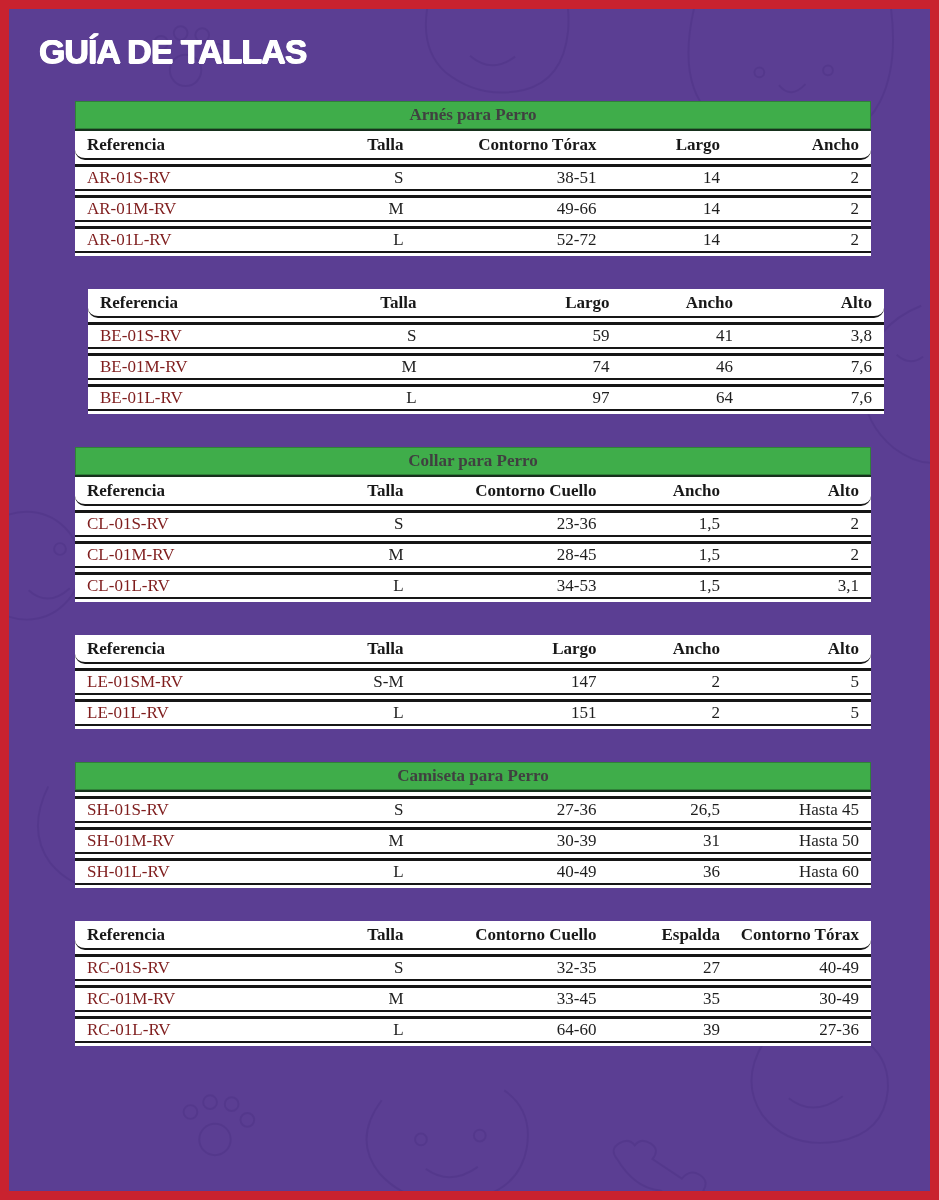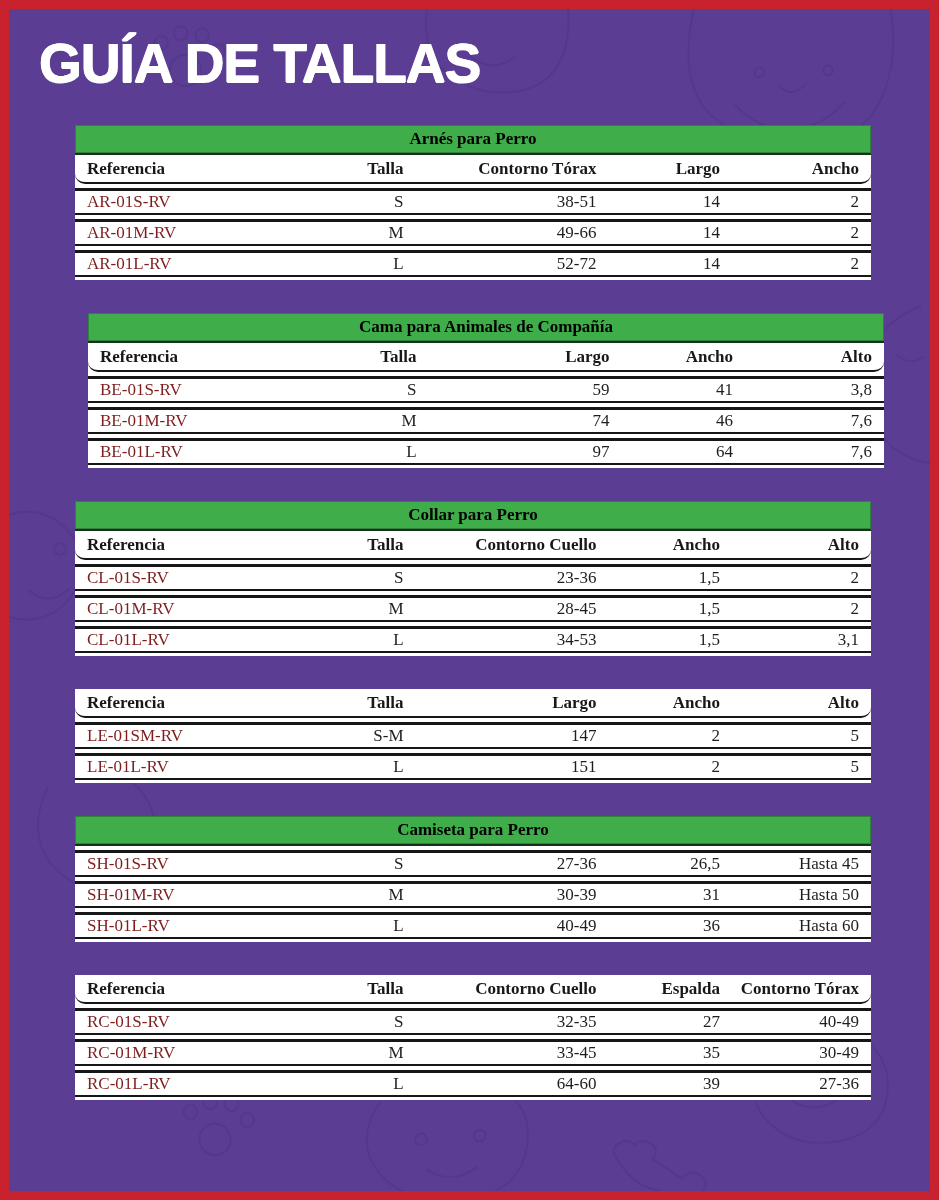--- a/index.html
+++ b/index.html
@@ -15,41 +15,41 @@
   .bg-art {
     position:absolute; left:0; top:0; width:100%; height:100%;
     pointer-events:none;
   }
   .bg-art * { stroke:#462c7e; stroke-width:2; fill:none; opacity:.55; }
   .title {
     position:relative;
     margin:24px 0 0 30px;
     font-family:"Liberation Sans", sans-serif;
     font-weight:900;
-    font-size:55px;
+    font-size:34px;
     line-height:1.1;
     letter-spacing:-1px;
     color:#ffffff;
     text-shadow:0.6px 0 0 #fff, -0.6px 0 0 #fff, 0 0.6px 0 #fff;
   }
   .size-table {
     position:relative;
     width:796px;
     margin:33px 0 0 66px;
     background:#ffffff;
     padding:0 0 3px 0;
   }
   .size-table:first-of-type { margin-top:31px; }
   .size-table.offset { margin-left:79px; }
   .tbar {
     height:28px;
     background:#3fad4a;
     border-bottom:2px solid #16311c;
     box-shadow:inset 0 0 0 1px rgba(20,50,25,.35);
-    color:#000000;
+    color:#404040;
     font-weight:bold;
     font-size:17px;
     display:flex; align-items:center; justify-content:center;margin-top:16px;
   }
   .thead, .trow {
     display:grid;
     grid-template-columns:26% 15% 25% 16% 18%;
     padding:4px 12px 3px 12px;
     line-height:20px;
     font-size:17px;
@@ -162,21 +162,20 @@
       <div class="trow">
         <div class="cell c0 a-l">AR-01L-RV</div>
         <div class="cell c1 a-c">L</div>
         <div class="cell c2 a-r">52-72</div>
         <div class="cell c3 a-c">14</div>
         <div class="cell c4 a-r">2</div>
       </div>
     </section>
 
   <section class="size-table offset">
-      <div class="tbar">Cama para Animales de Compañía</div>
       <div class="thead">
         <div class="cell a-l">Referencia</div>
         <div class="cell a-c">Talla</div>
         <div class="cell a-c">Largo</div>
         <div class="cell a-c">Ancho</div>
         <div class="cell a-r">Alto</div>
       </div>
       <div class="trow">
         <div class="cell c0 a-l">BE-01S-RV</div>
         <div class="cell c1 a-c">S</div>

